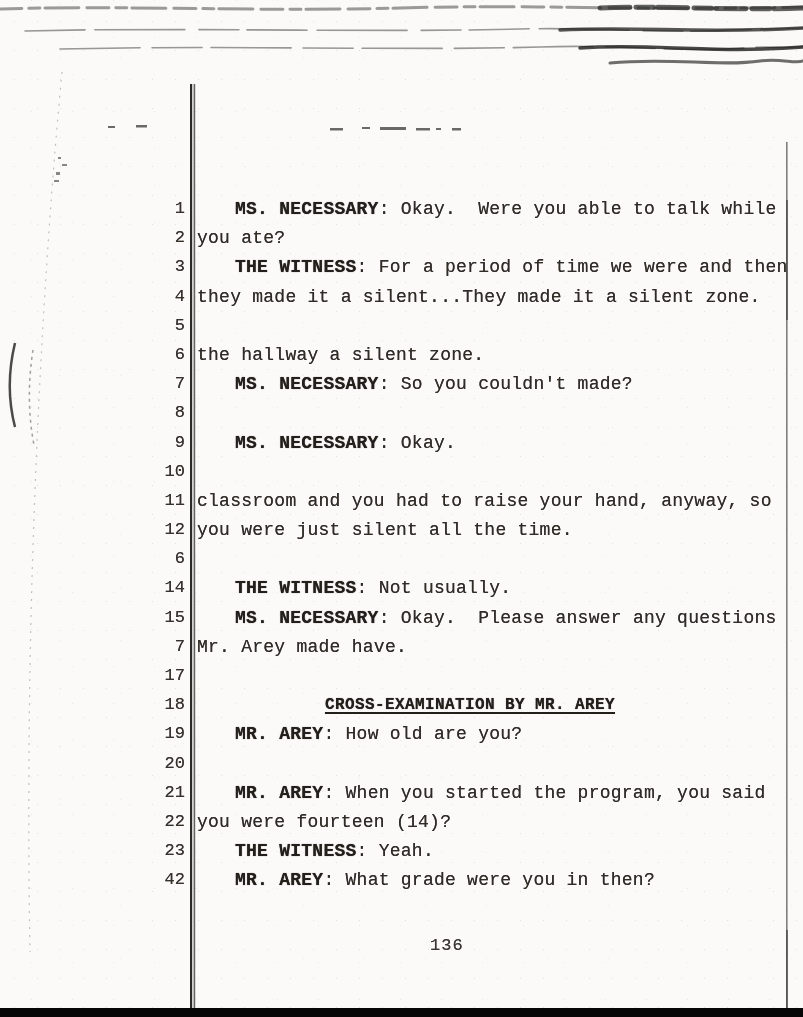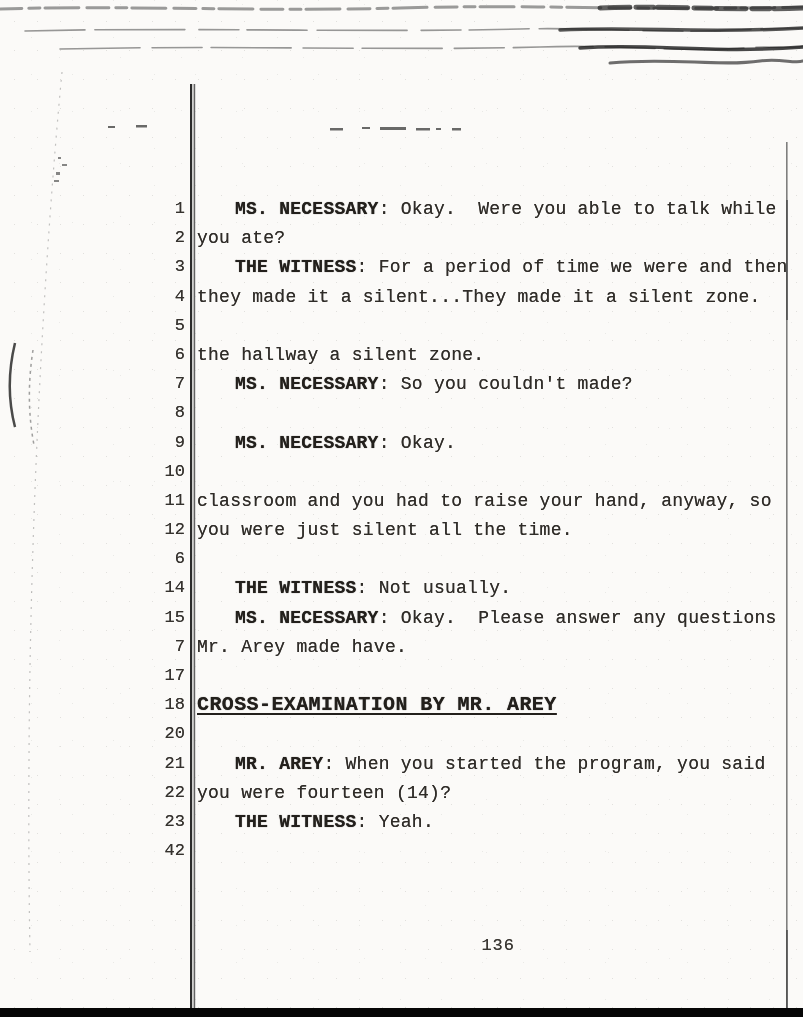--- a/index.html
+++ b/index.html
@@ -28,28 +28,28 @@
     line-height:26px;
   }
   .txt{
     margin-left:12px;width:592px;
     white-space:pre;font-size:18px;letter-spacing:0.25px;
     line-height:26px;
     text-shadow:0 0 0.55px rgba(47,44,40,0.8);
   }
   .txt.indent{padding-left:38px;width:554px;}
   .txt.center{
-    padding-right:80px;width:512px;
-    font-size:20px;letter-spacing:0.4px;
+    text-align:center;padding-right:80px;width:512px;
+    font-size:16px;letter-spacing:0.4px;padding-left:28px;
   }
   .b{font-weight:700;color:#23201c;text-shadow:0 0 0.8px rgba(30,28,25,0.9);}
   .u{text-decoration:underline;text-underline-offset:3px;text-decoration-thickness:1.8px;}
   .page-number{
     position:absolute;left:430px;top:936px;width:85px;
-    text-align:right;font-size:17px;letter-spacing:1px;
+    text-align:left;font-size:17px;letter-spacing:1px;
     color:#3a3733;text-shadow:0 0 0.6px rgba(50,47,42,0.8);
   }
 </style>
 </head>
 <body>
 
 <div class="page">
 
   <svg class="artifacts" width="803" height="1017" viewBox="0 0 803 1017">
 
@@ -163,33 +163,38 @@
       </div>
       <div class="row">
         <span class="num">17</span>
         <div class="txt"></div>
       </div>
       <div class="row">
         <span class="num">18</span>
         <div class="txt center"><span class="b u">CROSS-EXAMINATION BY MR. AREY</span></div>
       </div>
       <div class="row">
+        <span class="num">19</span>
+        <div class="txt indent"><span class="b">MR. AREY</span><span class="">: How old are you?</span></div>
+      </div>
+      <div class="row">
         <span class="num">20</span>
       </div>
       <div class="row">
         <span class="num">21</span>
         <div class="txt indent"><span class="b">MR. AREY</span><span class="">: When you started the program, you said</span></div>
       </div>
       <div class="row">
         <span class="num">22</span>
         <div class="txt"><span class="">you were fourteen (14)?</span></div>
       </div>
       <div class="row">
         <span class="num">23</span>
         <div class="txt indent"><span class="b">THE WITNESS</span><span class="">: Yeah.</span></div>
       </div>
       <div class="row">
         <span class="num">42</span>
+        <div class="txt indent"><span class="b">MR. AREY</span><span class="">: What grade were you in then?</span></div>
       </div>
     </div>
 
   <div class="page-number">136</div>
 </div>
 
 </body></html>

